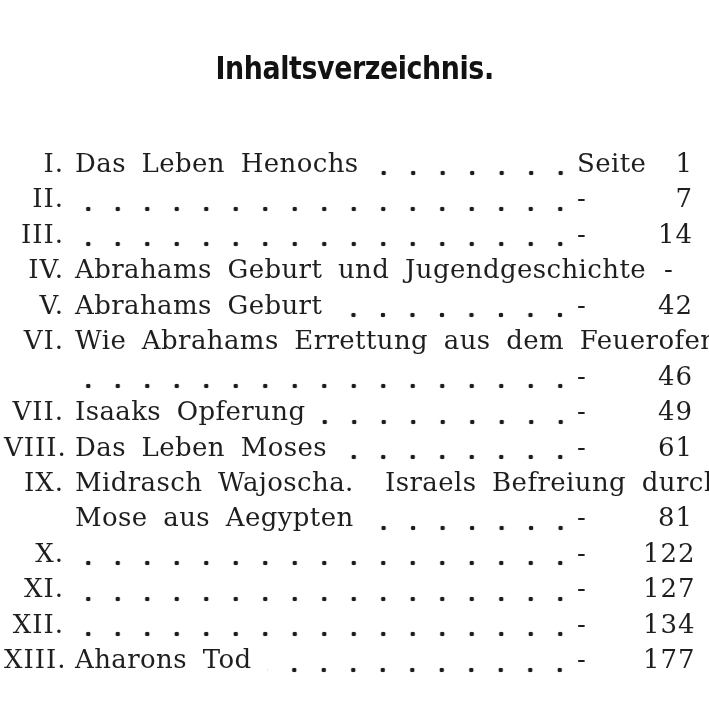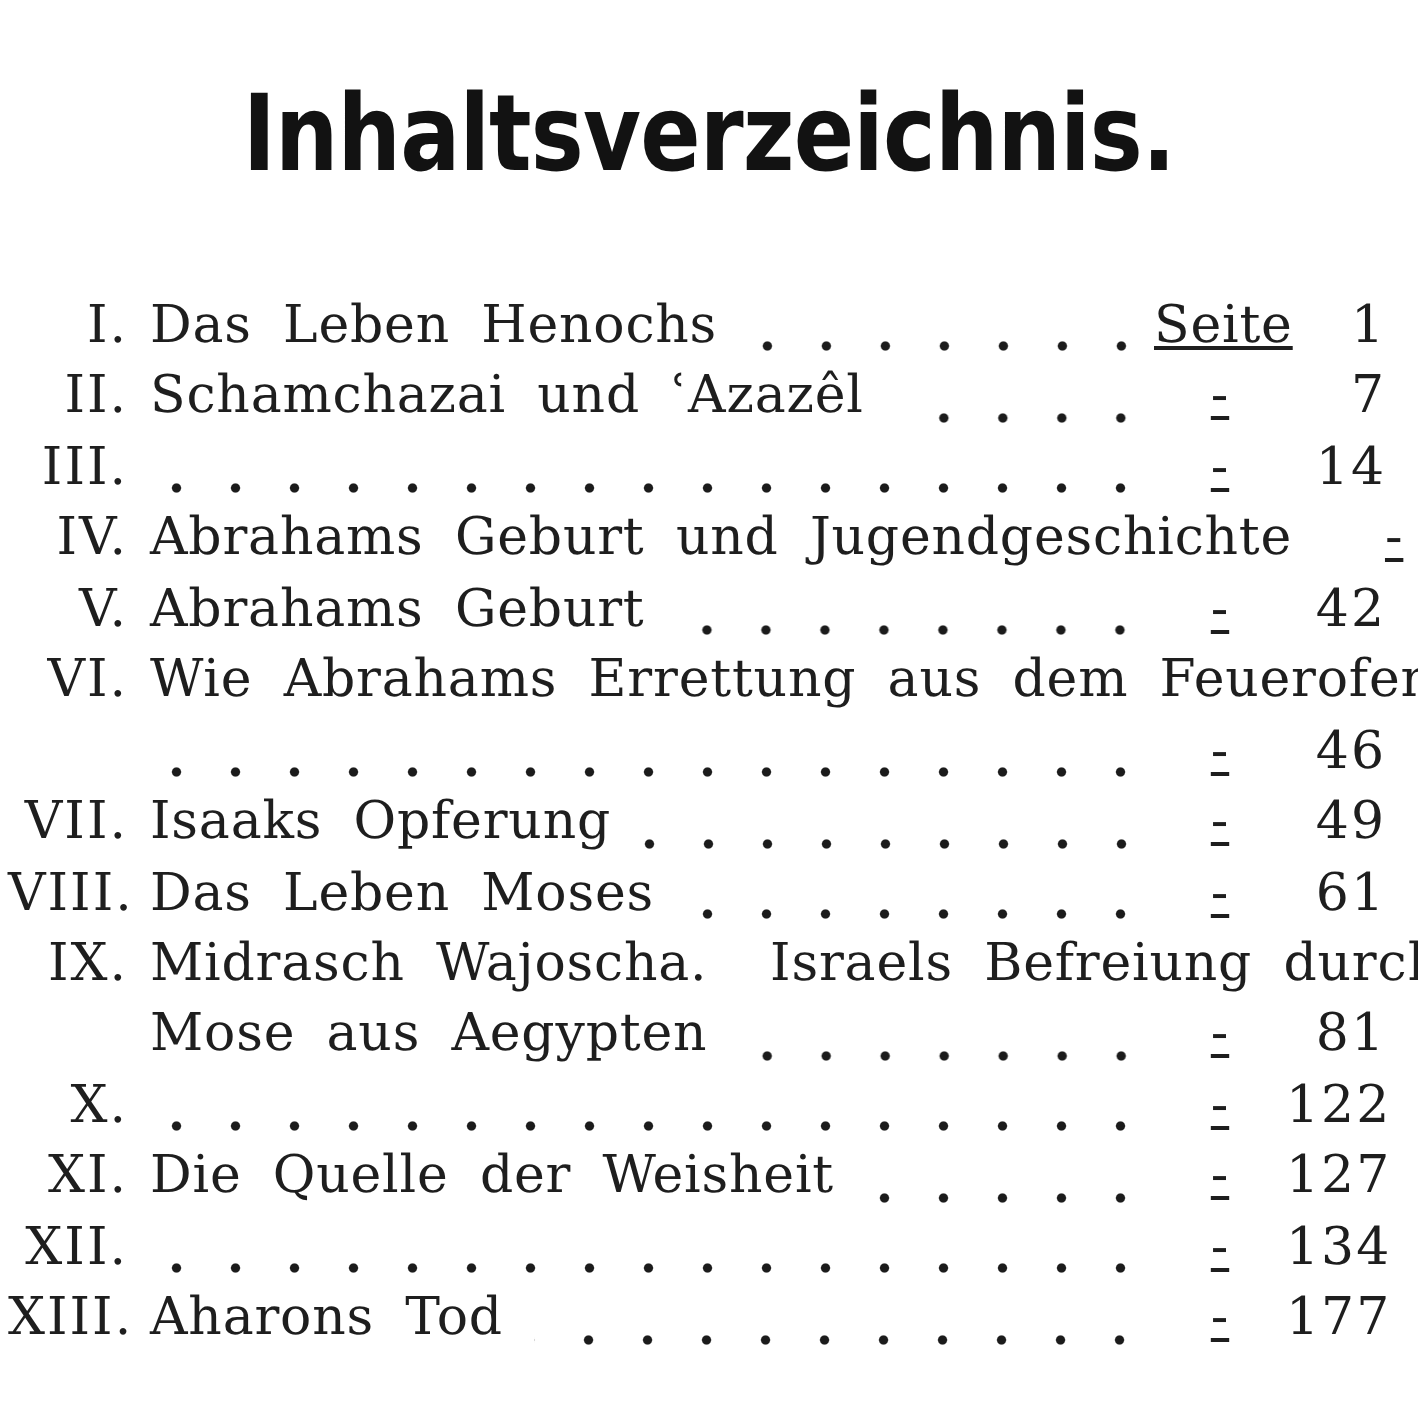--- a/index.html
+++ b/index.html
@@ -17,21 +17,21 @@
     overflow: hidden;
   }
   .doc-title {
     position: absolute;
     top: 46px;
     left: 0;
     right: 0;
     text-align: center;
     font-family: "DejaVu Sans", "Liberation Sans", sans-serif;
     font-weight: bold;
-    font-size: 53px;
+    font-size: 32px;
     line-height: 44px;
     letter-spacing: -0.5px;
     color: #121212;
   }
   .doc-title .squeeze {
     display: inline-block;
     transform: scaleX(0.84);
     transform-origin: center;
   }
   .toc {
@@ -68,22 +68,20 @@
     background-size: 29.5px 6px;
     background-repeat: repeat-x;
     background-position: right center;
   }
   .cell-leader.no-dots {
     background-image: none;
   }
   .cell-col {
     flex: none;
     width: 66px;
-    text-align: center;
-    text-decoration: underline;
   }
   .cell-page {
     flex: none;
     width: 50px;
     text-align: right;
     letter-spacing: 1px;
   }
 </style>
 </head>
 <body>
@@ -97,21 +95,20 @@
   <div class="toc-row">
     <span class="cell-numeral">I.</span>
     <span class="cell-title">Das Leben Henochs</span>
     <span class="cell-leader"></span>
     <span class="cell-col">Seite</span>
     <span class="cell-page">1</span>
   </div>
 
   <div class="toc-row">
     <span class="cell-numeral">II.</span>
-    <span class="cell-title">Schamchazai und ʿAzazêl</span>
     <span class="cell-leader"></span>
     <span class="cell-col">-</span>
     <span class="cell-page">7</span>
   </div>
 
   <div class="toc-row">
     <span class="cell-numeral">III.</span>
     <span class="cell-leader"></span>
     <span class="cell-col">-</span>
     <span class="cell-page">14</span>
@@ -182,21 +179,20 @@
 
   <div class="toc-row">
     <span class="cell-numeral">X.</span>
     <span class="cell-leader"></span>
     <span class="cell-col">-</span>
     <span class="cell-page">122</span>
   </div>
 
   <div class="toc-row">
     <span class="cell-numeral">XI.</span>
-    <span class="cell-title">Die Quelle der Weisheit</span>
     <span class="cell-leader"></span>
     <span class="cell-col">-</span>
     <span class="cell-page">127</span>
   </div>
 
   <div class="toc-row">
     <span class="cell-numeral">XII.</span>
     <span class="cell-leader"></span>
     <span class="cell-col">-</span>
     <span class="cell-page">134</span>

